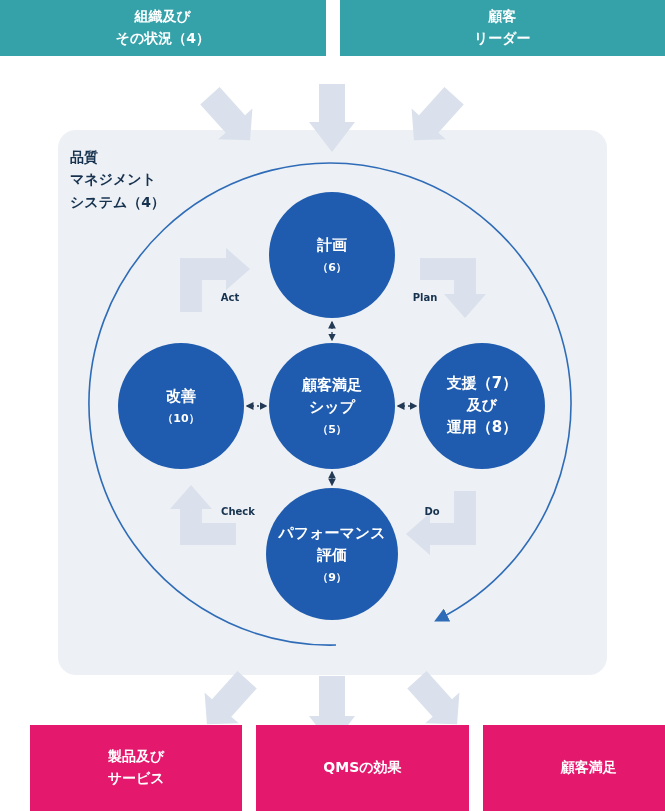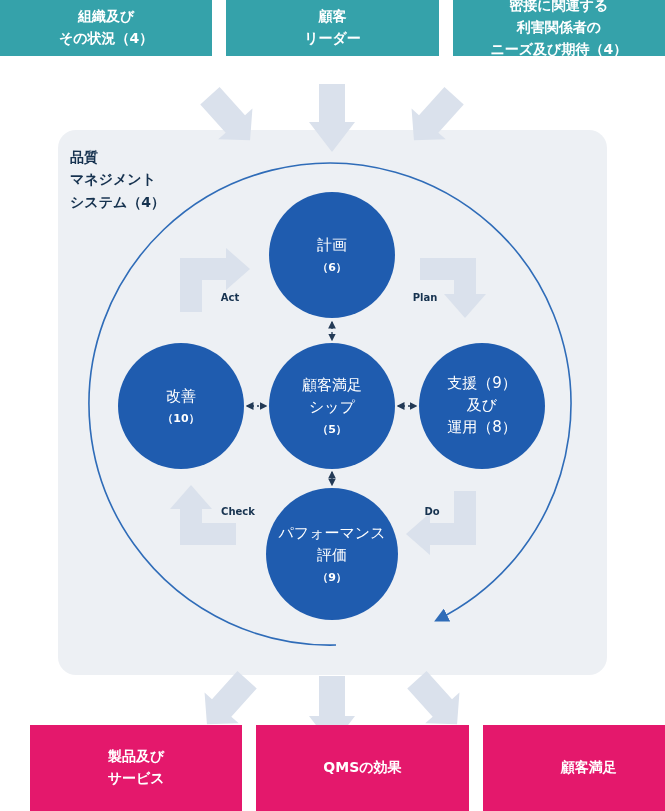--- a/index.html
+++ b/index.html
@@ -18,21 +18,21 @@
   
   .qms-panel { position:absolute; left:58px; top:130px; width:549px; height:545px;
                background:#edf0f4; border-radius:18px; }
   .qms-title { position:absolute; left:70px; top:146px; font-size:14px; font-weight:bold;
                color:#16324f; line-height:1.6; white-space:pre-line; }
 
   
   .circle { position:absolute; width:126px; height:126px; border-radius:50%; background:#1f5caf;
             color:#ffffff; display:flex; flex-direction:column; align-items:center; justify-content:center;
             text-align:center; }
-  .circle-title { font-size:15px; font-weight:normal; line-height:1.45; white-space:pre-line; }
+  .circle-title { font-size:15px; font-weight:bold; line-height:1.45; white-space:pre-line; }
   .circle-sub { font-size:11px; font-weight:bold; margin-top:3px; }
   .c-plan        { left:269px; top:192px; }
   .c-improve     { left:118px; top:343px; }
   .c-leader      { left:269px; top:343px; }
   .c-support     { left:419px; top:343px; }
   .c-performance { left:266px; top:488px; width:132px; height:132px; }
 
   
   .pdca-label { position:absolute; width:60px; text-align:center; font-size:10px; font-weight:bold; color:#16324f; }
   .l-act   { left:200px; top:292px; }
@@ -46,23 +46,20 @@
 </head>
 <body>
 
 <div class="stage">
 
   <div class="top-row">
     <div class="box teal">組織及び
 その状況（4）</div>
     <div class="box teal">顧客
 リーダー</div>
-    <div class="box teal">密接に関連する
-利害関係者の
-ニーズ及び期待（4）</div>
   </div>
 
   <div class="qms-panel"></div>
   <div class="qms-title">品質
 マネジメント
 システム（4）</div>
 
   <svg class="overlay" viewBox="0 0 665 811">
     <defs>
       <marker id="blueArrow" markerWidth="9" markerHeight="9" refX="7" refY="4.5" orient="auto">
@@ -112,21 +109,21 @@
   <div class="circle c-improve">
     <div class="circle-title">改善</div>
     <div class="circle-sub">（10）</div>
   </div>
   <div class="circle c-leader">
     <div class="circle-title">顧客満足
 シップ</div>
     <div class="circle-sub">（5）</div>
   </div>
   <div class="circle c-support">
-    <div class="circle-title">支援（9）
+    <div class="circle-title">支援（7）
 及び
 運用（8）</div>
   </div>
   <div class="circle c-performance">
     <div class="circle-title">パフォーマンス
 評価</div>
     <div class="circle-sub">（9）</div>
   </div>
 
   <div class="pdca-label l-act">Act</div>

